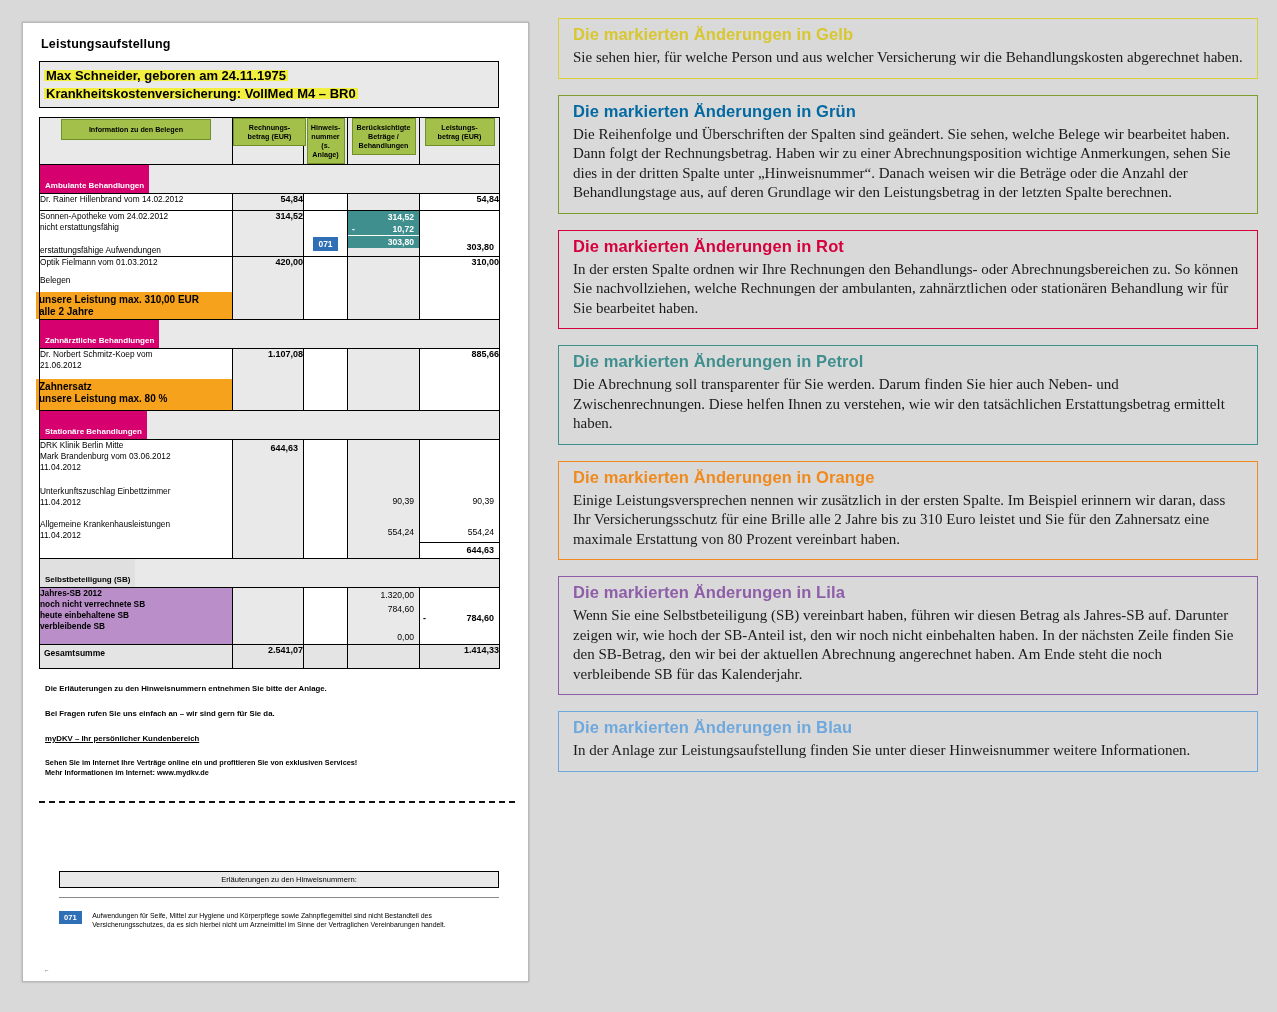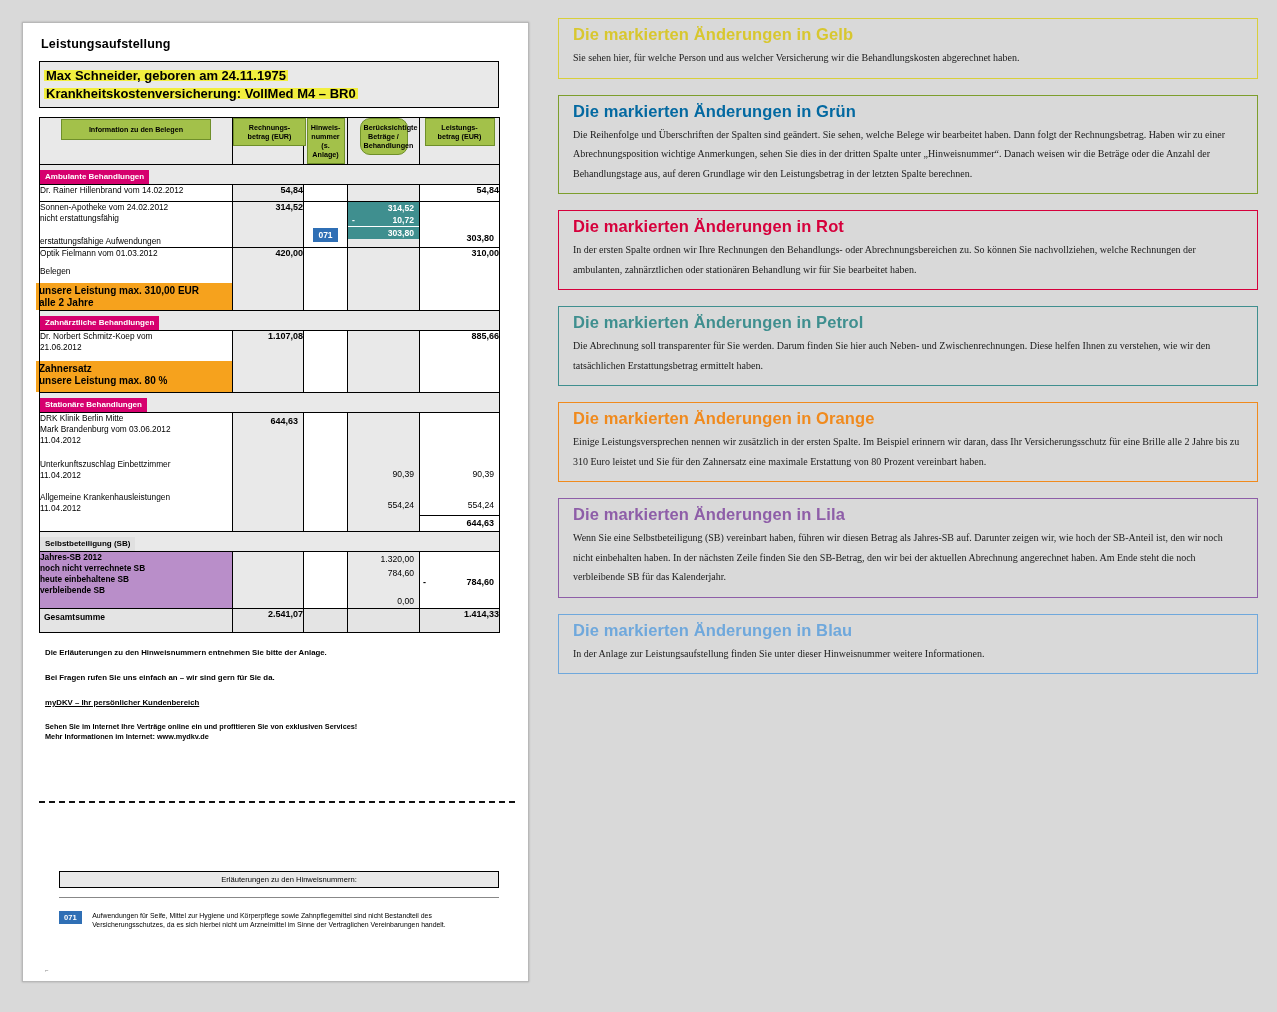--- a/index.html
+++ b/index.html
@@ -43,27 +43,27 @@
 
   .hdr td{height:44px;background:#e9e9e9;text-align:center;vertical-align:middle;}
   .hdr-chip{
     display:inline-block;font-size:7.2px;font-weight:bold;line-height:9px;
     padding:4px 3px;text-align:center;box-sizing:border-box;
   }
   .chip-green{background:#a3c14a;border:1px solid #6f8f2a;}
   .chip-green.w1{width:150px;padding:5px 4px;}
   .chip-green.w2{width:73px;}
   .chip-green.w3{width:38px;}
-  .chip-green.w4{width:48px;border-radius:10px;}
+  .chip-green.w4{width:64px;}
   .chip-green.w5{width:70px;}
 
   .sect td{background:#e9e9e9;height:15px;}
   .sect-label{
     display:inline-block;background:#d6006e;color:#fff;font-size:8px;font-weight:bold;
-    padding:2px 5px 2px 5px;line-height:10px;
+    padding:16px 5px 2px 5px;line-height:10px;
   }
   .sect-label.sb{background:#e0e0e0;color:#000;}
   .sect-purple{background:#b98ec9;}
 
   .row td{height:16px;}
   .cellpad{padding:3px 4px 3px 4px;font-size:8.3px;line-height:11px;}
   .num{text-align:right;font-weight:bold;font-size:9px;padding:3px 5px 3px 3px;}
   .numplain{text-align:right;font-size:8.6px;padding:2px 5px 2px 3px;}
   .bg-grey{background:#e9e9e9;}
   .bg-white{background:#ffffff;}
@@ -105,21 +105,21 @@
   }
   .corner{position:absolute;left:22px;bottom:8px;font-size:6px;color:#888;}
 
   
   .legend{position:absolute;left:558px;top:18px;width:700px;}
   .lg{
     position:relative;margin-bottom:16px;padding:6px 14px 10px 14px;
     border:1px solid transparent;box-sizing:border-box;
   }
   .lg h2{margin:0 0 4px 0;font-size:16.5px;font-weight:bold;letter-spacing:.1px;}
-  .lg p{margin:0;font-size:10px;line-height:19.5px;color:#1a1a1a;font-family:"Liberation Serif", serif;}
+  .lg p{margin:0;font-size:15px;line-height:19.5px;color:#1a1a1a;font-family:"Liberation Serif", serif;}
   .lg.yellow{border-color:#d8cf3a;}
   .lg.yellow h2{color:#d8c72f;}
   .lg.green{border-color:#7d9e2c;}
   .lg.green h2{color:#0369a1;}
   .lg.red{border-color:#d6003c;}
   .lg.red h2{color:#d6003c;}
   .lg.petrolbx{border-color:#3f8f8f;}
   .lg.petrolbx h2{color:#3f8f8f;}
   .lg.orangebx{border-color:#f08a1d;}
   .lg.orangebx h2{color:#f08a1d;}

